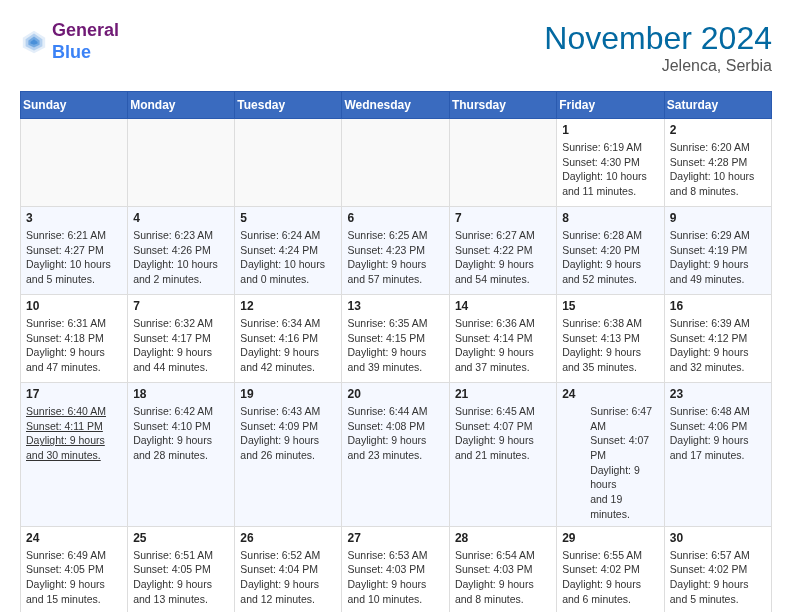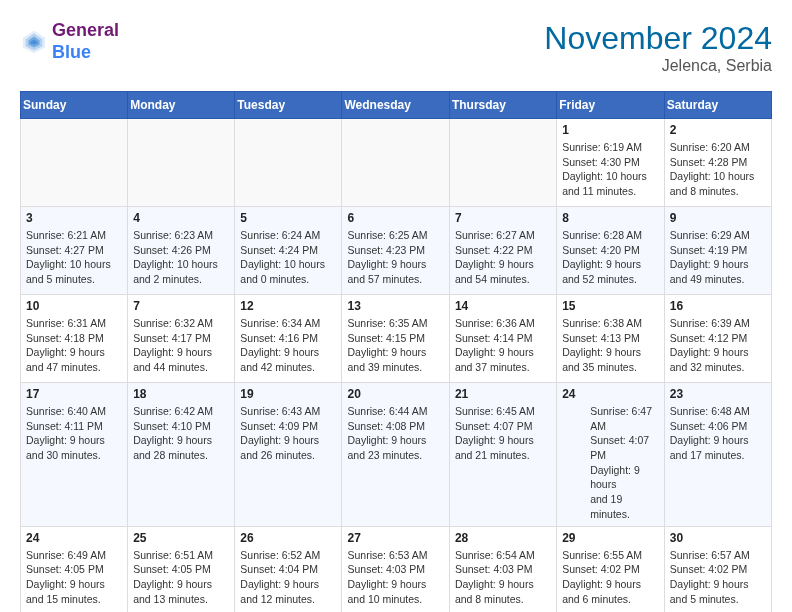--- a/index.html
+++ b/index.html
@@ -243,21 +243,21 @@
           <div class="day-num">16</div>
           <div class="day-info" style="white-space: pre-line;">Sunrise: 6:39 AM
 Sunset: 4:12 PM
 Daylight: 9 hours
 and 32 minutes.</div>
         </td>
       </tr>
       <tr>
         <td>
           <div class="day-num">17</div>
-          <div class="day-info" style="white-space: pre-line;">Sunrise: 6:40 AM
+          <div class="day-info" style="white-space: pre-line; text-decoration: underline;">Sunrise: 6:40 AM
 Sunset: 4:11 PM
 Daylight: 9 hours
 and 30 minutes.</div>
         </td>
         <td>
           <div class="day-num">18</div>
           <div class="day-info" style="white-space: pre-line;">Sunrise: 6:42 AM
 Sunset: 4:10 PM
 Daylight: 9 hours
 and 28 minutes.</div>

